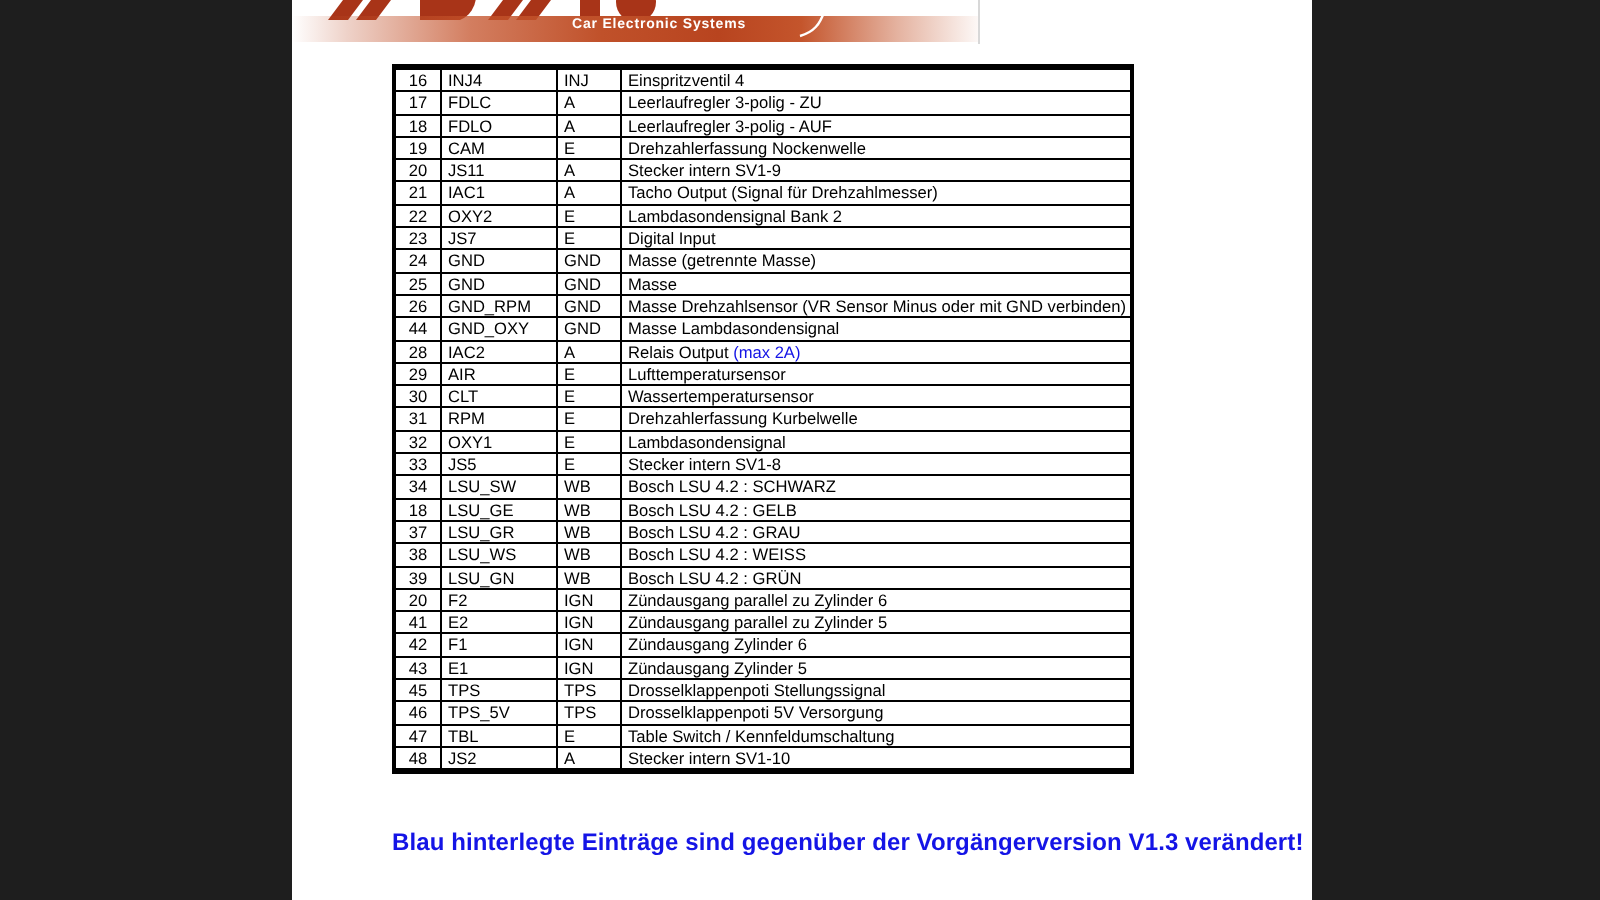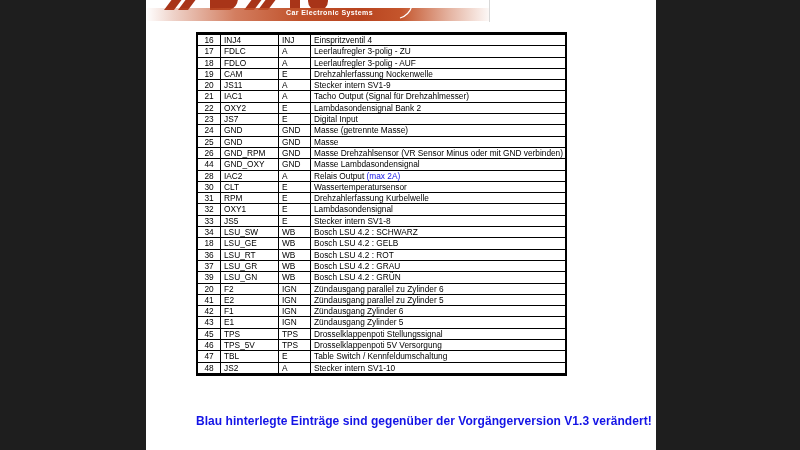--- a/index.html
+++ b/index.html
@@ -202,20 +202,26 @@
               <td class="c-type">GND</td>
               <td class="c-desc">Masse Lambdasondensignal</td>
             </tr>
             <tr>
               <td class="c-num">28</td>
               <td class="c-name blue">IAC2</td>
               <td class="c-type">A</td>
               <td class="c-desc">Relais Output <span class="mark">(max 2A)</span></td>
             </tr>
             <tr>
+              <td class="c-num">29</td>
+              <td class="c-name">AIR</td>
+              <td class="c-type">E</td>
+              <td class="c-desc">Lufttemperatursensor</td>
+            </tr>
+            <tr>
               <td class="c-num">30</td>
               <td class="c-name">CLT</td>
               <td class="c-type">E</td>
               <td class="c-desc">Wassertemperatursensor</td>
             </tr>
             <tr>
               <td class="c-num">31</td>
               <td class="c-name">RPM</td>
               <td class="c-type">E</td>
               <td class="c-desc">Drehzahlerfassung Kurbelwelle</td>
@@ -238,30 +244,30 @@
               <td class="c-type blue">WB</td>
               <td class="c-desc blue">Bosch LSU 4.2 : SCHWARZ</td>
             </tr>
             <tr>
               <td class="c-num blue">18</td>
               <td class="c-name blue">LSU_GE</td>
               <td class="c-type blue">WB</td>
               <td class="c-desc blue">Bosch LSU 4.2 : GELB</td>
             </tr>
             <tr>
-              <td class="c-num blue">36</td>
-              <td class="c-name blue">LSU_RT</td>
-              <td class="c-type blue">WB</td>
-              <td class="c-desc blue">Bosch LSU 4.2 : ROT</td>
-            </tr>
-            <tr>
               <td class="c-num blue">37</td>
               <td class="c-name blue">LSU_GR</td>
               <td class="c-type blue">WB</td>
               <td class="c-desc blue">Bosch LSU 4.2 : GRAU</td>
+            </tr>
+            <tr>
+              <td class="c-num blue">38</td>
+              <td class="c-name blue">LSU_WS</td>
+              <td class="c-type blue">WB</td>
+              <td class="c-desc blue">Bosch LSU 4.2 : WEISS</td>
             </tr>
             <tr>
               <td class="c-num blue">39</td>
               <td class="c-name blue">LSU_GN</td>
               <td class="c-type blue">WB</td>
               <td class="c-desc blue">Bosch LSU 4.2 : GRÜN</td>
             </tr>
             <tr>
               <td class="c-num blue">20</td>
               <td class="c-name blue">F2</td>

